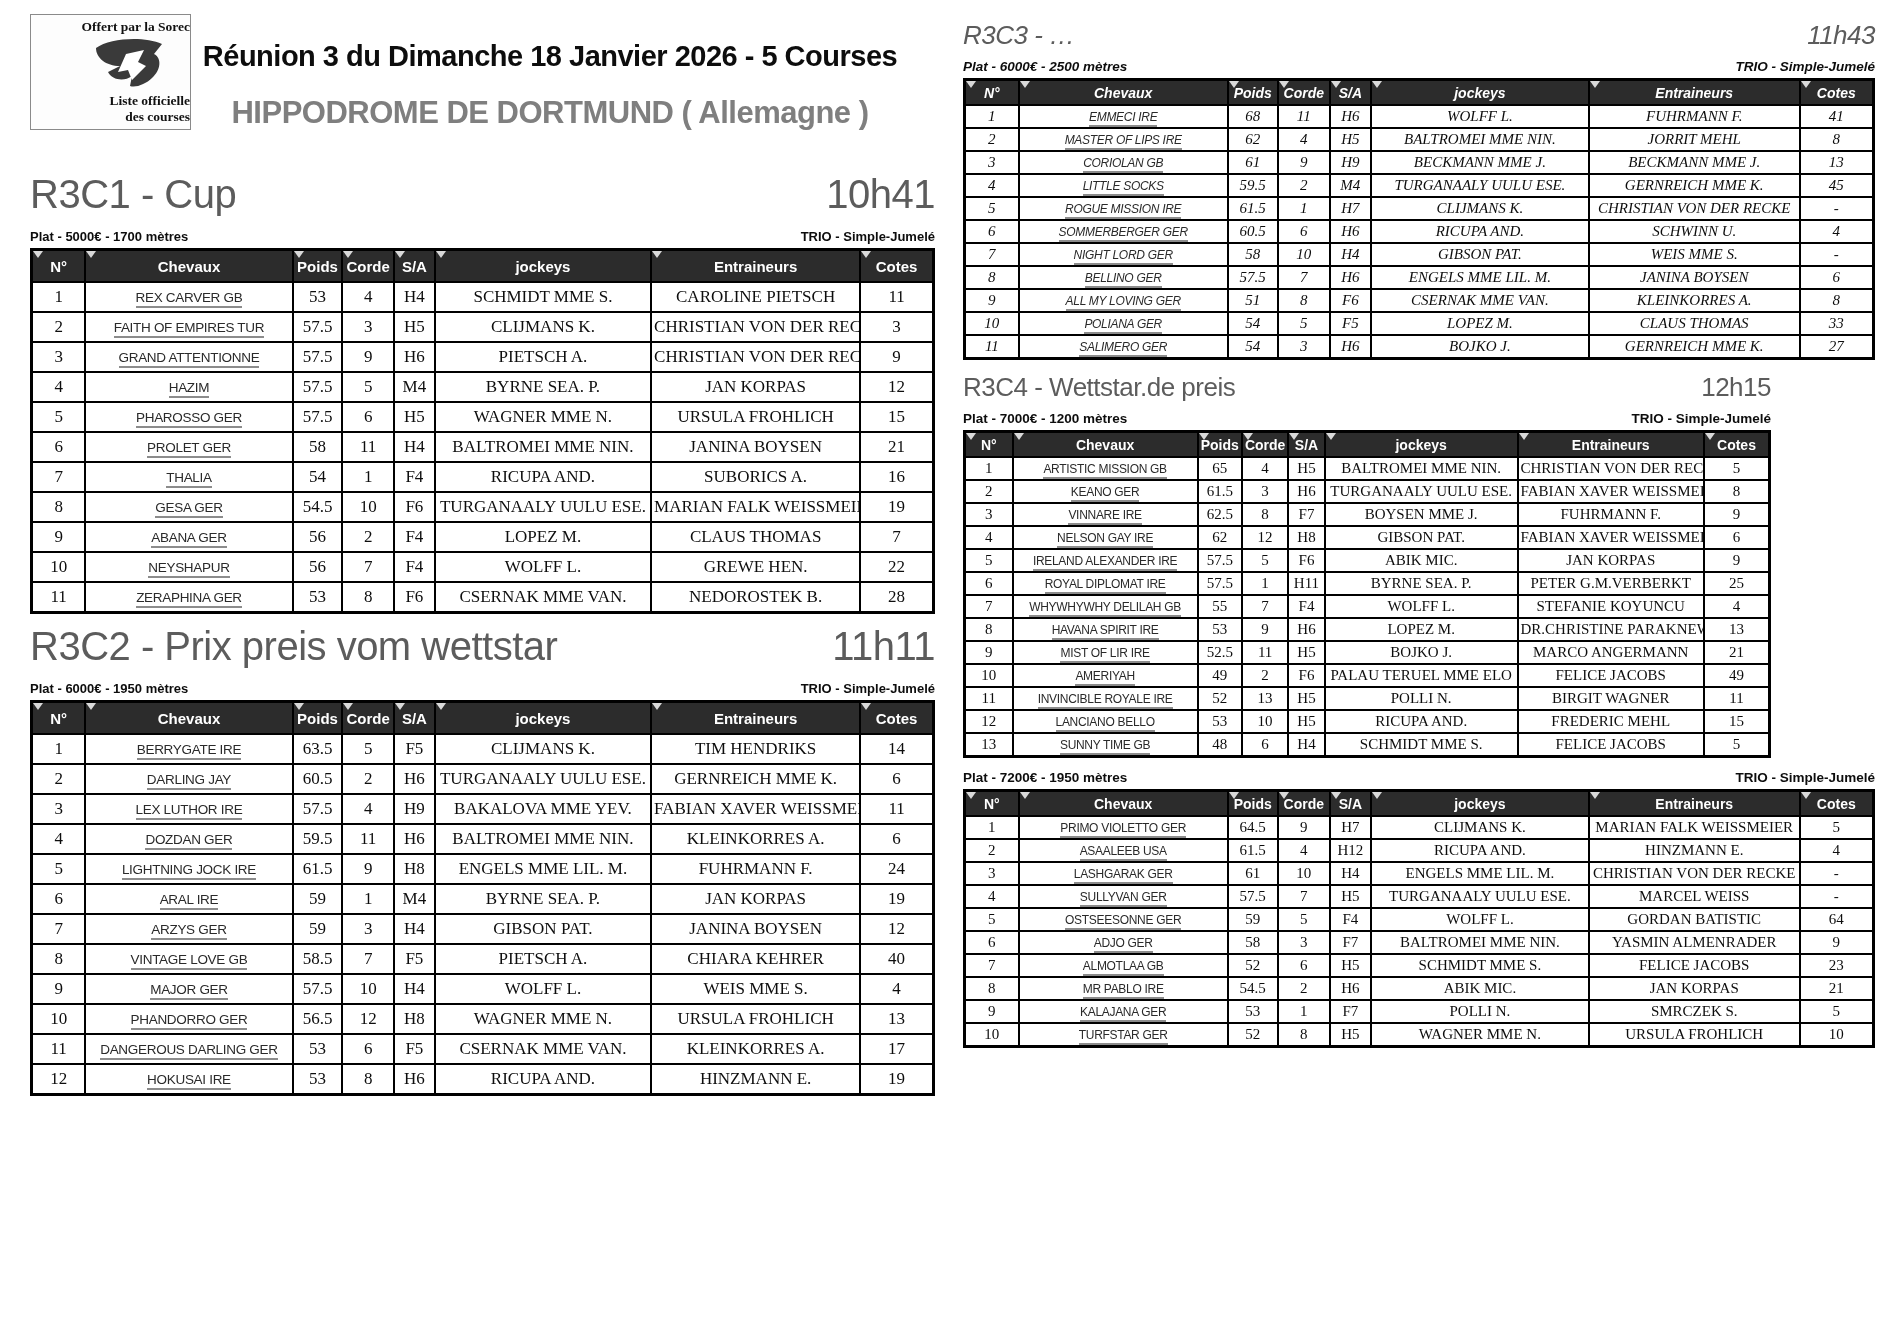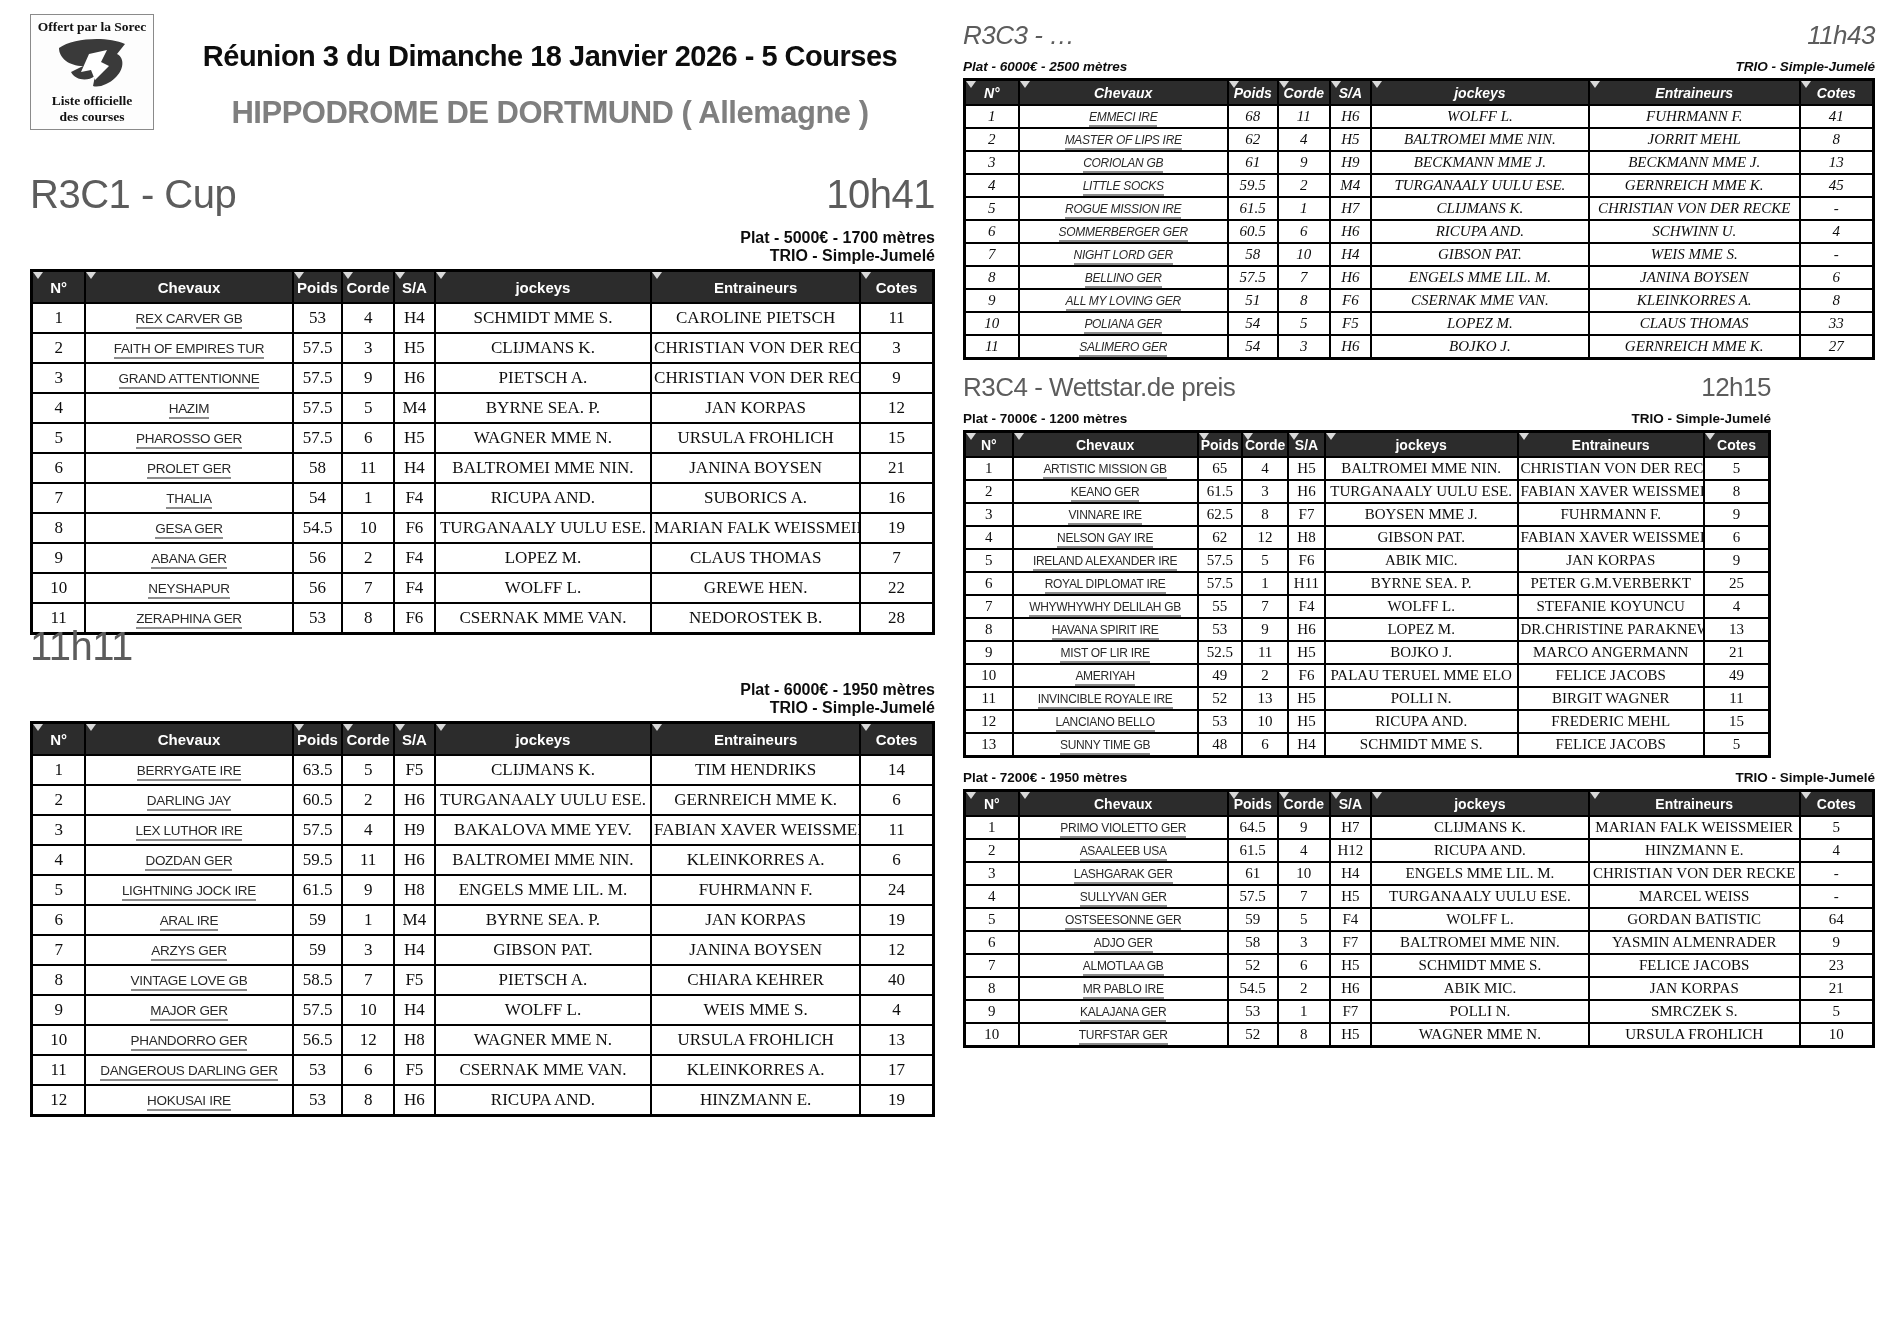--- a/index.html
+++ b/index.html
@@ -1,38 +1,38 @@
 <!DOCTYPE html>
 <html><head>
 <meta charset="utf-8">
 <style>
   html,body { margin:0; padding:0; background:#ffffff; }
   body { width:1883px; height:1330px; font-family:"Liberation Sans", sans-serif; color:#111; }
   .page { position:relative; width:1883px; height:1330px; background:#fff; overflow:hidden; }
 
   
   .logo-box { position:absolute; left:30px; top:14px; width:122px; height:114px;
-              border:1px solid #8a8a8a; background:#fdfdfd; text-align:center;
-              font-family:"Liberation Serif", serif; }
+              border:1px solid #8a8a8a; background:#fdfdfd; text-align:right;
+              font-family:"Liberation Serif", serif;padding-left:37px; }
   .logo-top { font-size:13.5px; font-weight:bold; margin-top:4px; }
   .logo-art { width:74px; height:56px; margin:1px auto 0 auto; display:block; }
   .logo-bottom { font-size:13.5px; font-weight:bold; line-height:1.15; margin-top:1px; }
 
   .header-titles { position:absolute; left:160px; top:40px; width:780px; text-align:center; }
   .main-title { font-size:29px; font-weight:bold; color:#0d0d0d; letter-spacing:-0.5px; }
   .sub-title  { font-size:31px; font-weight:bold; color:#7f7f7f; letter-spacing:-0.5px; margin-top:22px; }
 
   
   .race { position:absolute; }
   .race-head { display:flex; justify-content:space-between; align-items:baseline; }
   .race-title, .race-time { color:#5c5c5c; font-weight:normal; letter-spacing:-0.5px; }
   .race-left .race-title, .race-left .race-time { font-size:40px; }
   .race-right .race-title, .race-right .race-time { font-size:26px; }
   .race-meta { display:flex; justify-content:space-between; align-items:flex-end; color:#0d0d0d; font-weight:bold; }
-  .race-left  .race-meta { margin-top:12px; font-size:16px;flex-direction:column; }
+  .race-left  .race-meta { margin-top:12px; font-size:13px; }
   .race-right .race-meta { margin-top:8px;  font-size:13.5px; }
 
   #race0 { left:30px;  top:172px; width:905px; }
   #race1 { left:30px;  top:624px; width:905px; }
   #race2 { left:963px; top:20px;  width:912px;font-style:italic; }
   #race3 { left:963px; top:372px; width:808px; }
   #race4 { left:963px; top:762px; width:912px; }
 
   
   table { width:100%; border-collapse:collapse; margin-top:4px; border:3px solid #000; table-layout:fixed; }
@@ -218,20 +218,21 @@
             <td>CSERNAK MME VAN.</td>
             <td>NEDOROSTEK B.</td>
             <td>28</td>
           </tr>
         </tbody>
     </table>
   </section>
 
   <section class="race race-left" id="race1">
     <div class="race-head">
+      <span class="race-title">R3C2 - Prix preis vom wettstar</span>
       <span class="race-time">11h11</span>
     </div>
     <div class="race-meta">
       <span>Plat - 6000€ - 1950 mètres</span>
       <span>TRIO - Simple-Jumelé</span>
     </div>
     <table>
       <thead>
           <tr>
             <th><span class="corner"></span><span>N°</span></th>

